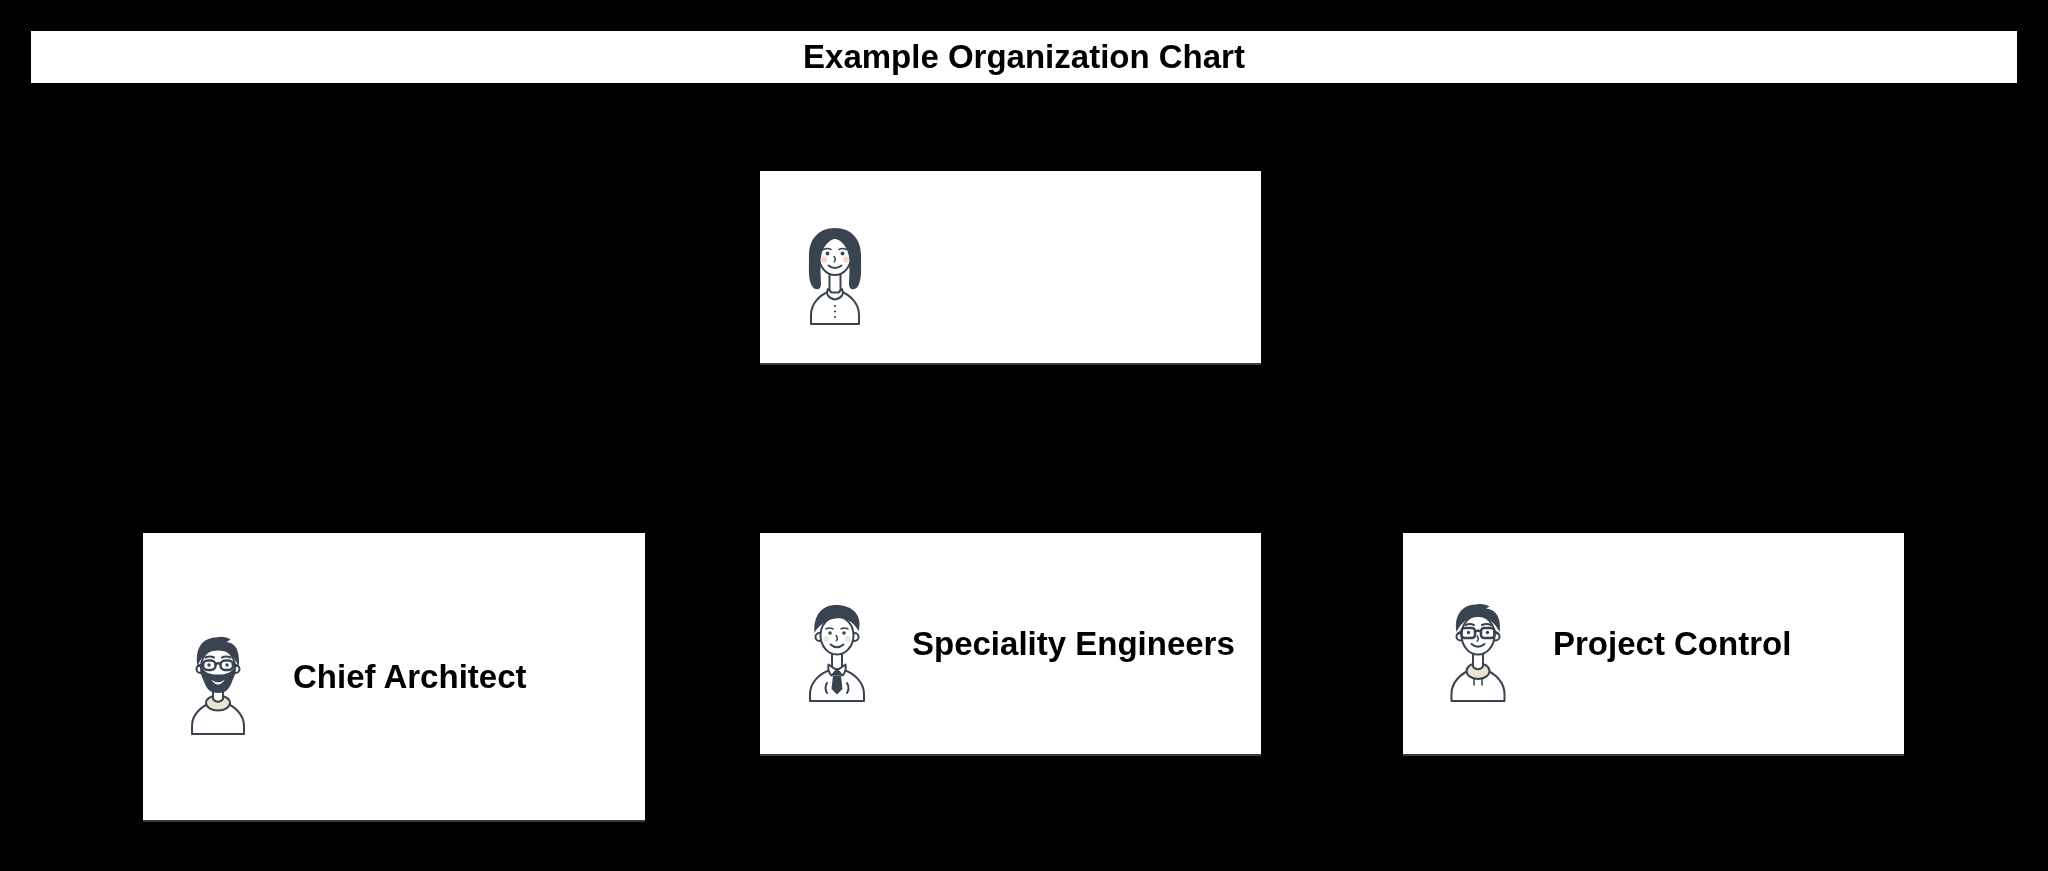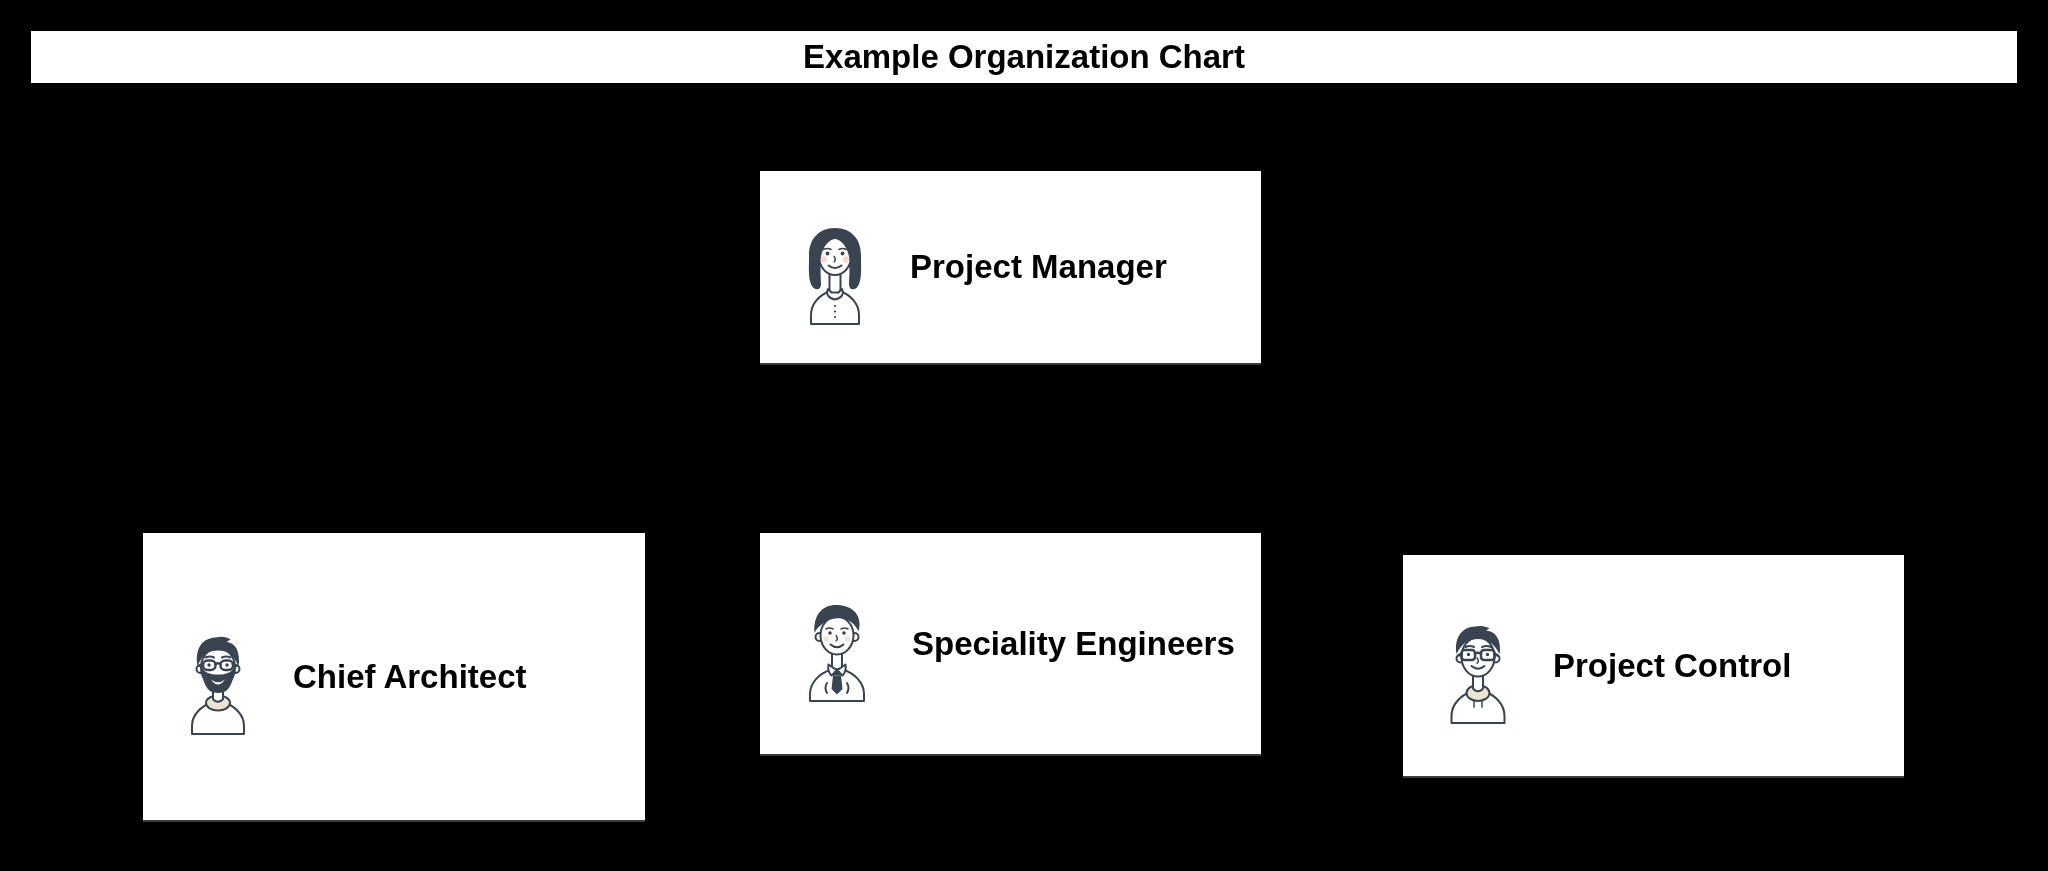--- a/index.html
+++ b/index.html
@@ -20,21 +20,21 @@
     margin:0;font-size:33px;font-weight:bold;color:var(--title-text);
     white-space:nowrap;letter-spacing:0;
   }
   .node{
     position:absolute;background:var(--box);display:flex;align-items:center;
     padding-left:38px;box-shadow:0 2px 0 rgba(130,130,130,.45);
   }
   .node-pm{left:760px;top:171px;width:501px;height:192px;}
   .node-ca{left:143px;top:533px;width:502px;height:287px;}
   .node-se{left:760px;top:533px;width:501px;height:221px;padding-left:40px;}
-  .node-pc{left:1403px;top:555px;width:501px;height:221px;}
+  .node-pc{left:1403px;top:533px;width:501px;height:221px;}
   .avatar{flex:0 0 74px;width:74px;margin-right:38px;margin-top:14px;}
   .avatar svg{display:block;width:74px;height:102px;}
   .label{
     font-size:33px;font-weight:bold;color:var(--text);white-space:nowrap;
     margin-top:0;
   }
   
   .ink-f{fill:var(--ink);stroke:none;}
   .skin{fill:#ffffff;stroke:var(--ink);stroke-width:2;stroke-linecap:round;stroke-linejoin:round;}
   .ln{fill:none;stroke:var(--ink);stroke-width:2;stroke-linecap:round;stroke-linejoin:round;}
@@ -69,21 +69,20 @@
         <path class="ln15" d="M25.5,26.5 Q29.5,24.5 33,26.5"></path>
         <path class="ln15" d="M41,26.5 Q44.5,24.5 48.5,26.5"></path>
         <circle class="ink-f" cx="29.5" cy="30.5" r="1.9"></circle>
         <circle class="ink-f" cx="44.5" cy="30.5" r="1.9"></circle>
         <circle class="bp" cx="26" cy="36.5" r="3.2"></circle>
         <circle class="bp" cx="48" cy="36.5" r="3.2"></circle>
         <path class="ln15" d="M36.2,33.5 C37.4,35.5 37.8,37.5 36.2,38.8"></path>
         <path class="ln" d="M30.5,42.5 Q37,47.5 43.5,42.5"></path>
       </svg>
     </span>
-    <span class="label">Project Manager</span>
   </section>
 
   <section class="node node-ca">
     <span class="avatar">
       <svg viewBox="0 0 74 102" xmlns="http://www.w3.org/2000/svg">
         <path class="skin" d="M11,101 L11,93 C11,81 21,73 31,69 L43,69 C53,73 63,81 63,93 L63,101 Z"></path>
         <ellipse class="hood" cx="37" cy="70" rx="12" ry="7.5"></ellipse>
         <path class="skin" d="M32,50 L32,66 C34,69.5 40,69.5 42,66 L42,50 Z"></path>
         <circle class="skin" cx="19.5" cy="36" r="4"></circle>
         <circle class="skin" cx="54.5" cy="36" r="4"></circle>

